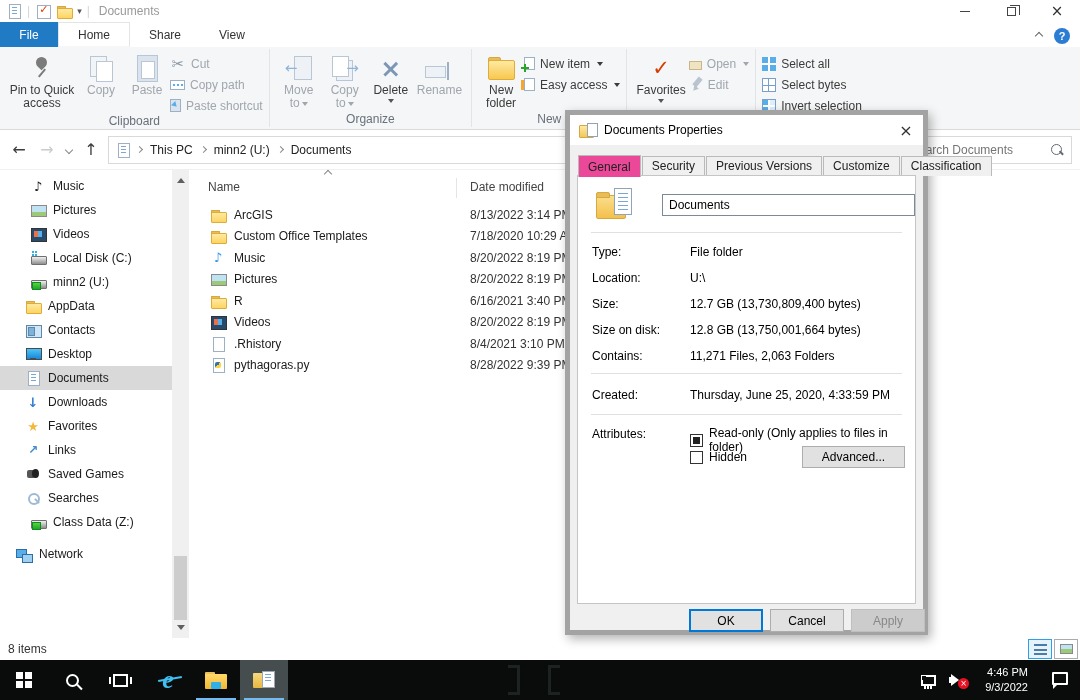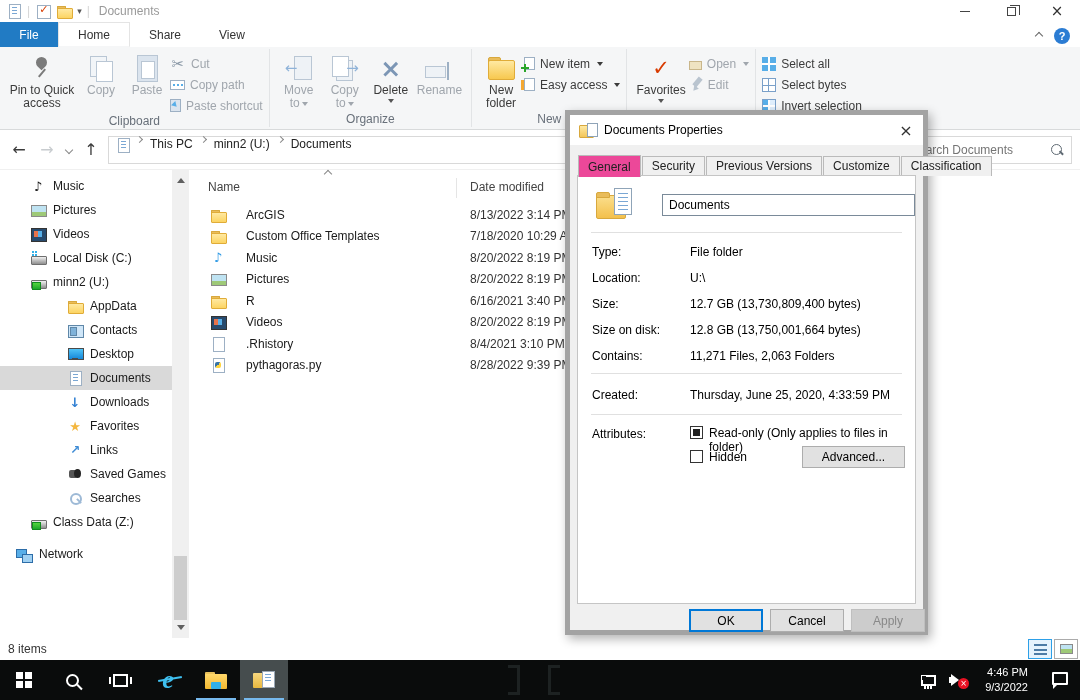--- a/index.html
+++ b/index.html
@@ -114,55 +114,55 @@
 .selnone{width:14px;height:14px;flex:none;border:1px solid #7aa0c9;background:linear-gradient(90deg,transparent 5px,#7aa0c9 5px 6px,transparent 6px),linear-gradient(0deg,transparent 5px,#7aa0c9 5px 6px,transparent 6px),#fff}
 .selinv{width:14px;height:14px;flex:none;border:1px solid #7aa0c9;background:linear-gradient(90deg,transparent 5px,#fff 5px 7px,transparent 7px),linear-gradient(0deg,transparent 5px,#fff 5px 7px,transparent 7px),linear-gradient(90deg,#58aee8 50%,#dfeefc 50%)}
 
 
 .addressbar{position:absolute;top:130px;left:0;right:0;height:40px;background:#fff;display:flex;align-items:center;padding:0 8px;gap:6px;border-bottom:1px solid #f0f0f0}
 .navgly{font-size:16px;font-family:"DejaVu Sans",sans-serif;width:22px;text-align:center}
 .back{color:#3b3b3b}
 .fwd{color:#c8cccf}
 .upnav{color:#3b3b3b}
 .navchev{color:#888;margin:0 2px}
-.crumbbox{flex:1;height:28px;border:1px solid #d9d9d9;display:flex;padding:0 6px;gap:6px}
+.crumbbox{flex:1;height:28px;border:1px solid #d9d9d9;display:flex;align-items:center;padding:0 6px;gap:6px}
 .crumb{color:#222;padding:0 2px}
 .crumbchev{color:#888}
 .searchbox{width:168px;height:28px;border:1px solid #d9d9d9;display:flex;align-items:center;padding:0 6px}
 .searchbox input{flex:1;border:none;outline:none;font:12px "Liberation Sans",sans-serif;color:#555;min-width:0}
 .mag{position:relative;width:16px;height:16px;flex:none}
 .mag::before{content:"";position:absolute;left:2px;top:2px;width:9px;height:9px;border:1px solid #5f6a73;border-radius:50%}
 .mag::after{content:"";position:absolute;left:10px;top:10px;width:5px;height:1.5px;background:#5f6a73;transform:rotate(45deg)}
 
 
 .main{position:absolute;top:170px;left:0;right:0;bottom:62px;background:#fff}
 .sidebar{position:absolute;left:0;top:4px;width:172px;bottom:0;overflow:hidden}
 .sitem{height:24px;display:flex;align-items:center;gap:7px;color:#1a1a1a}
 .sitem.lvl1{padding-left:16px}
 .sitem.lvl2{padding-left:30px}
-.sitem.lvl3{padding-left:67px}
+.sitem.lvl3{padding-left:25px}
 .sitem.selected{background:#d9d9d9}
 .sgap{height:8px}
 .sscroll{position:absolute;left:172px;top:0;width:17px;bottom:0;background:#f0f0f0}
 .sarrow{position:absolute;left:0;width:17px;height:17px;display:flex;align-items:center;justify-content:center}
 .sarrow.top{top:0}
 .sarrow.bottom{bottom:0}
 .tri-up{width:0;height:0;border:4px solid transparent;border-bottom:5px solid #606060}
 .tri-down{width:0;height:0;border:4px solid transparent;border-top:5px solid #606060}
 .sthumb{position:absolute;left:2px;width:13px;top:386px;height:64px;background:#cdcdcd}
 .filelist{position:absolute;left:189px;right:0;top:0;bottom:0}
 .sortchev{position:absolute;left:136px;top:1px;color:#888}
 .fheaders{position:absolute;top:8px;left:0;right:0;height:22px;color:#444}
 .fh-name{position:absolute;left:19px;top:2px}
 .fh-date{position:absolute;left:281px;top:2px}
 .fh-sep{position:absolute;left:267px;top:0;width:1px;height:20px;background:#e5e5e5}
 .frows{position:absolute;top:34px;left:0;right:0}
 .frow{position:relative;height:21.5px;display:flex;align-items:center}
 .frow .ic,.frow .gly{margin-left:21px}
-.fname{margin-left:20px;color:#1a1a1a}
+.fname{margin-left:8px;color:#1a1a1a}
 .fdate{position:absolute;left:281px;color:#333;white-space:nowrap}
 
 
 .statusbar{position:absolute;left:0;right:0;top:638px;height:22px;background:#fff;display:flex;align-items:center;padding-left:8px;color:#333}
 .viewtoggles{position:absolute;right:2px;top:0;height:22px;display:flex;align-items:center;gap:2px}
 .vt{width:24px;height:20px;display:flex;align-items:center;justify-content:center;border:1px solid transparent}
 .vt.active{border-color:#2da0e8;background:#e5f3fd}
 .vt.inactive{border-color:#ababab;background:#fff}
 .vt-details{width:13px;height:11px;background:repeating-linear-gradient(180deg,#4c7ba5 0 2px,transparent 2px 4.5px)}
 .vt-thumb{width:13px;height:10px;border:1px solid #8a8a8a;background:linear-gradient(180deg,#bfe3f2 55%,#9ec978 55%)}
@@ -181,21 +181,21 @@
 .bigfold{position:absolute;left:18px;top:12px;width:38px;height:34px}
 .bf-folder{position:absolute;left:0;top:7px;width:30px;height:24px;background:linear-gradient(180deg,#fbdf8d,#f3c04c);border:1px solid #d8a83d;border-radius:2px}
 .bf-folder::before{content:"";position:absolute;left:-1px;top:-4px;width:12px;height:4px;background:#e9bc5a;border:1px solid #d8a83d;border-radius:2px 2px 0 0}
 .bf-doc{position:absolute;right:2px;top:0;width:18px;height:27px;background:#fff;border:1px solid #8fa4b8}
 .bf-doc::after{content:"";position:absolute;left:3px;top:4px;width:10px;height:17px;background:repeating-linear-gradient(180deg,#7aa7d4 0 1px,transparent 1px 4px)}
 .dnameinput{position:absolute;left:84px;top:18px;width:253px;height:22px;border:1px solid #7a8a99;padding:0 6px;font:12px "Liberation Sans",sans-serif;color:#000}
 .dsep{position:absolute;left:13px;right:13px;height:1px;background:#e0e0e0}
 .drow{position:absolute;left:14px;right:10px;display:flex;color:#000}
 .dlab{width:98px;flex:none}
 .dval{flex:1}
-.cbrow{position:absolute;left:112px;display:flex;gap:6px;color:#000}
+.cbrow{position:absolute;left:112px;display:flex;align-items:center;gap:6px;color:#000}
 .cb{width:13px;height:13px;border:1px solid #333;background:#fff;position:relative;flex:none}
 .cb.ind::after{content:"";position:absolute;left:2px;top:2px;width:7px;height:7px;background:#212121}
 .advbtn{position:absolute;left:224px;top:270px;width:103px;height:22px;background:#e1e1e1;border:1px solid #adadad;display:flex;align-items:center;justify-content:center;color:#000}
 .dbtn{position:absolute;top:494px;width:74px;height:23px;display:flex;align-items:center;justify-content:center;background:#e1e1e1;border:1px solid #adadad;color:#000}
 .dbtn.ok{left:119px;border:2px solid #0078d7}
 .dbtn.cancel{left:200px}
 .dbtn.apply{left:281px;background:#cccccc;border-color:#bfbfbf;color:#888}
 
 
 .taskbar{position:absolute;left:0;right:0;top:660px;height:40px;background:#0a0c0c;display:flex;align-items:stretch}

